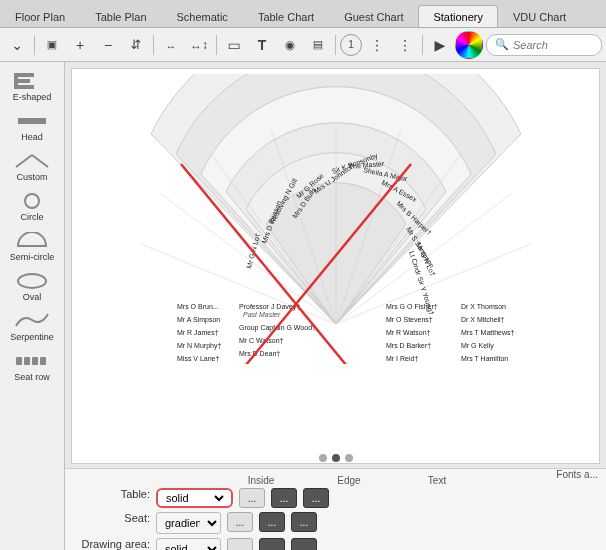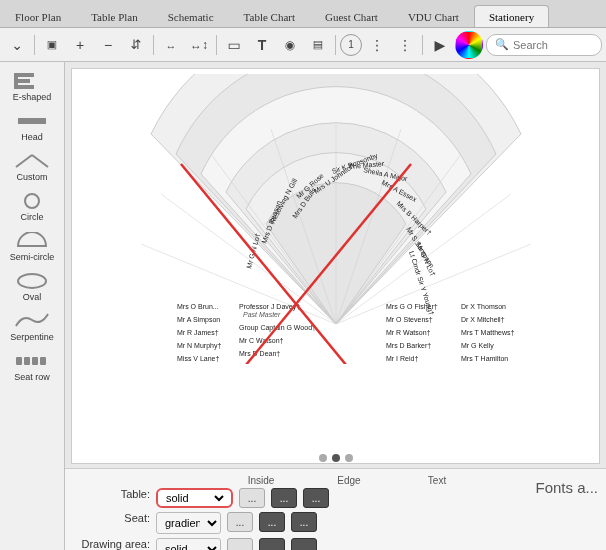--- a/index.html
+++ b/index.html
@@ -5,21 +5,20 @@
     * { box-sizing: border-box; margin: 0; padding: 0; }
     body { width: 606px; height: 550px; overflow: hidden; font-family: -apple-system, BlinkMacSystemFont, 'Helvetica Neue', Arial, sans-serif; font-size: 12px; background: #ececec; }
 
     
     .tab-bar {
       display: flex;
       background: #d6d6d6;
       border-bottom: 1px solid #b0b0b0;
       height: 28px;
       align-items: flex-end;
-      font-family: Liberation Serif, serif;
     }
     .tab {
       padding: 5px 14px 4px;
       font-size: 11px;
       color: #333;
       cursor: pointer;
       border: 1px solid transparent;
       border-bottom: none;
       border-radius: 4px 4px 0 0;
       background: transparent;
@@ -60,21 +59,21 @@
       margin-left: auto;
       display: flex; align-items: center;
       background: white;
       border: 1px solid #bbb;
       border-radius: 10px;
       padding: 2px 8px;
       gap: 4px;
       height: 22px;
     }
     .toolbar-search input {
-      border: none; outline: none; font-size: 11px; width: 80px; background: transparent;
+      border: none; outline: none; font-size: 11px; width: 80px; background: transparent; font-style: italic;
     }
 
     
     .main-area {
       display: flex;
       height: calc(550px - 28px - 34px);
     }
 
     
     .sidebar {
@@ -128,23 +127,23 @@
     .bottom-panel {
       position: absolute;
       bottom: 0; left: 0; right: 0;
       height: 82px;
       background: #f5f5f5;
       border-top: 1px solid #ccc;
       padding: 6px 10px;
     }
     .fonts-label {
       position: absolute;
-      top: 10px;
+      top: 0;
       right: 8px;
-      font-size: 15px;
+      font-size: 10px;
       color: #555;
     }
     .panel-row {
       display: flex;
       margin-bottom: 4px;
       gap: 6px;
     }
     .panel-label {
       width: 75px;
       text-align: right;
@@ -210,22 +209,22 @@
   </style>
 </head>
 <body>
 
 <div class="tab-bar">
   <div class="tab">Floor Plan</div>
   <div class="tab">Table Plan</div>
   <div class="tab">Schematic</div>
   <div class="tab">Table Chart</div>
   <div class="tab">Guest Chart</div>
+  <div class="tab active">Stationery</div>
   <div class="tab">VDU Chart</div>
-  <div class="tab active">Stationery</div>
 </div>
 
 <div class="toolbar">
   <div class="toolbar-btn">⌄</div>
   <div class="toolbar-sep"></div>
   <div class="toolbar-btn" style="font-size:11px;">▣</div>
   <div class="toolbar-btn">+</div>
   <div class="toolbar-btn">−</div>
   <div class="toolbar-btn" style="font-size:13px;">⇵</div>
   <div class="toolbar-sep"></div>

